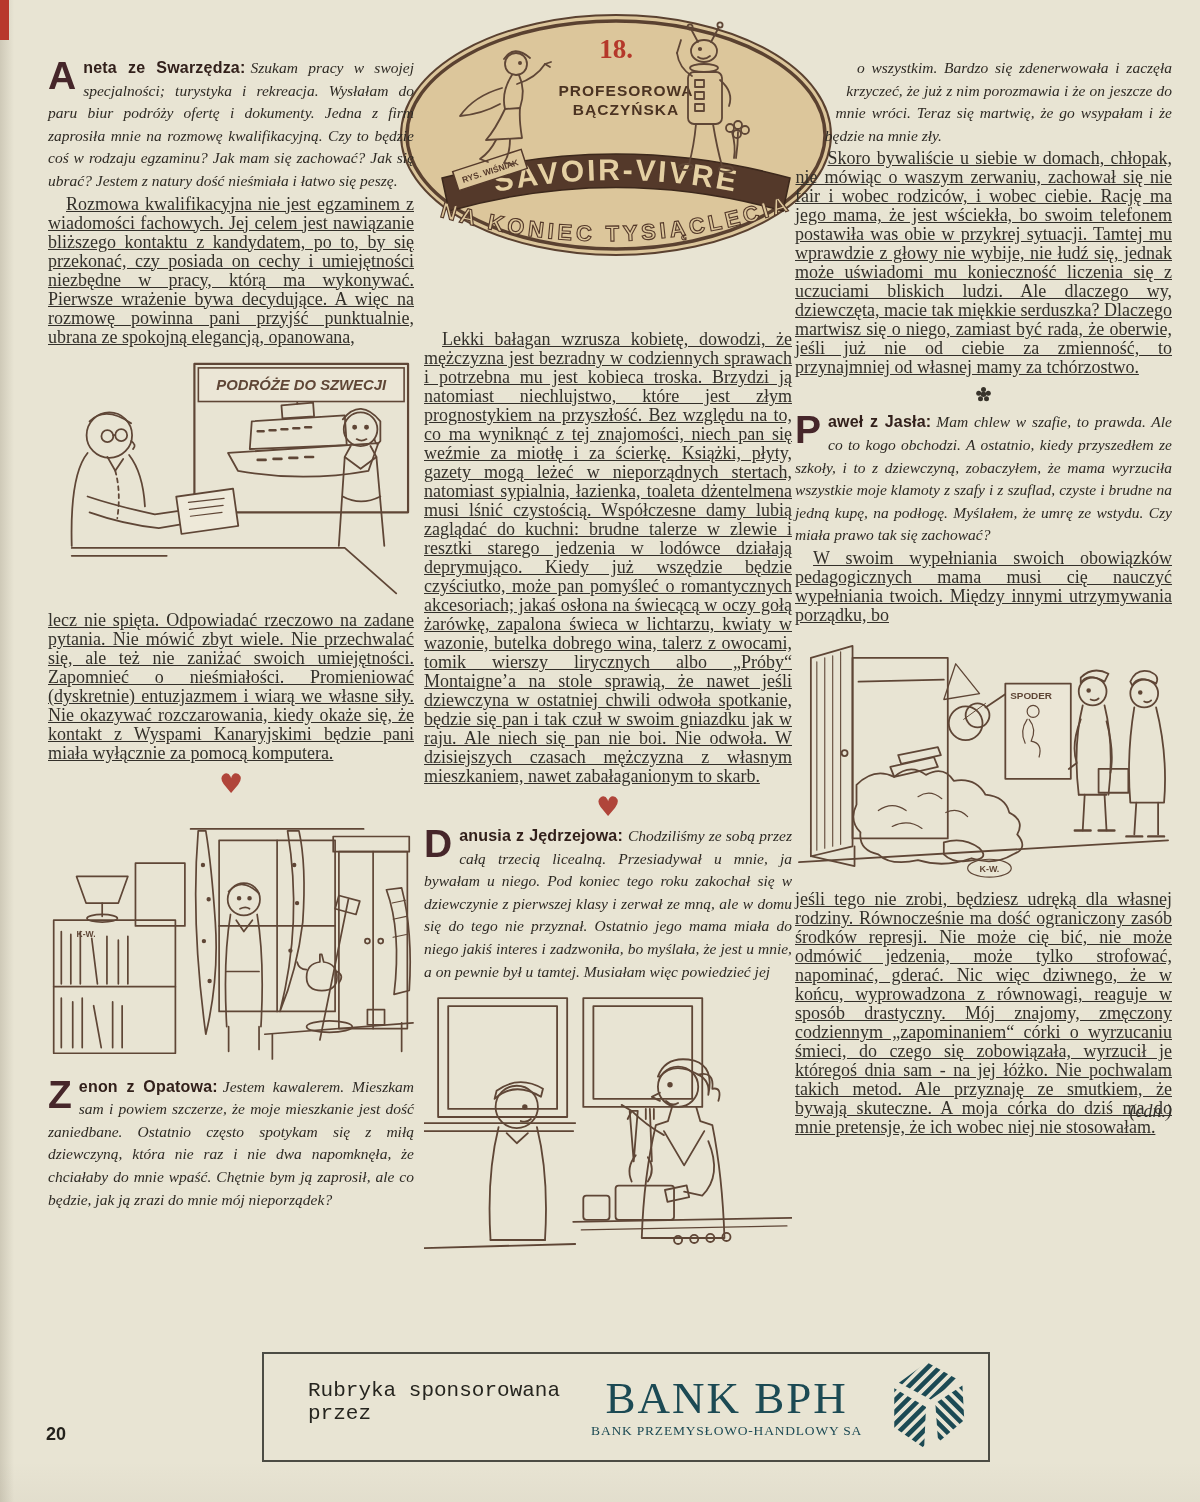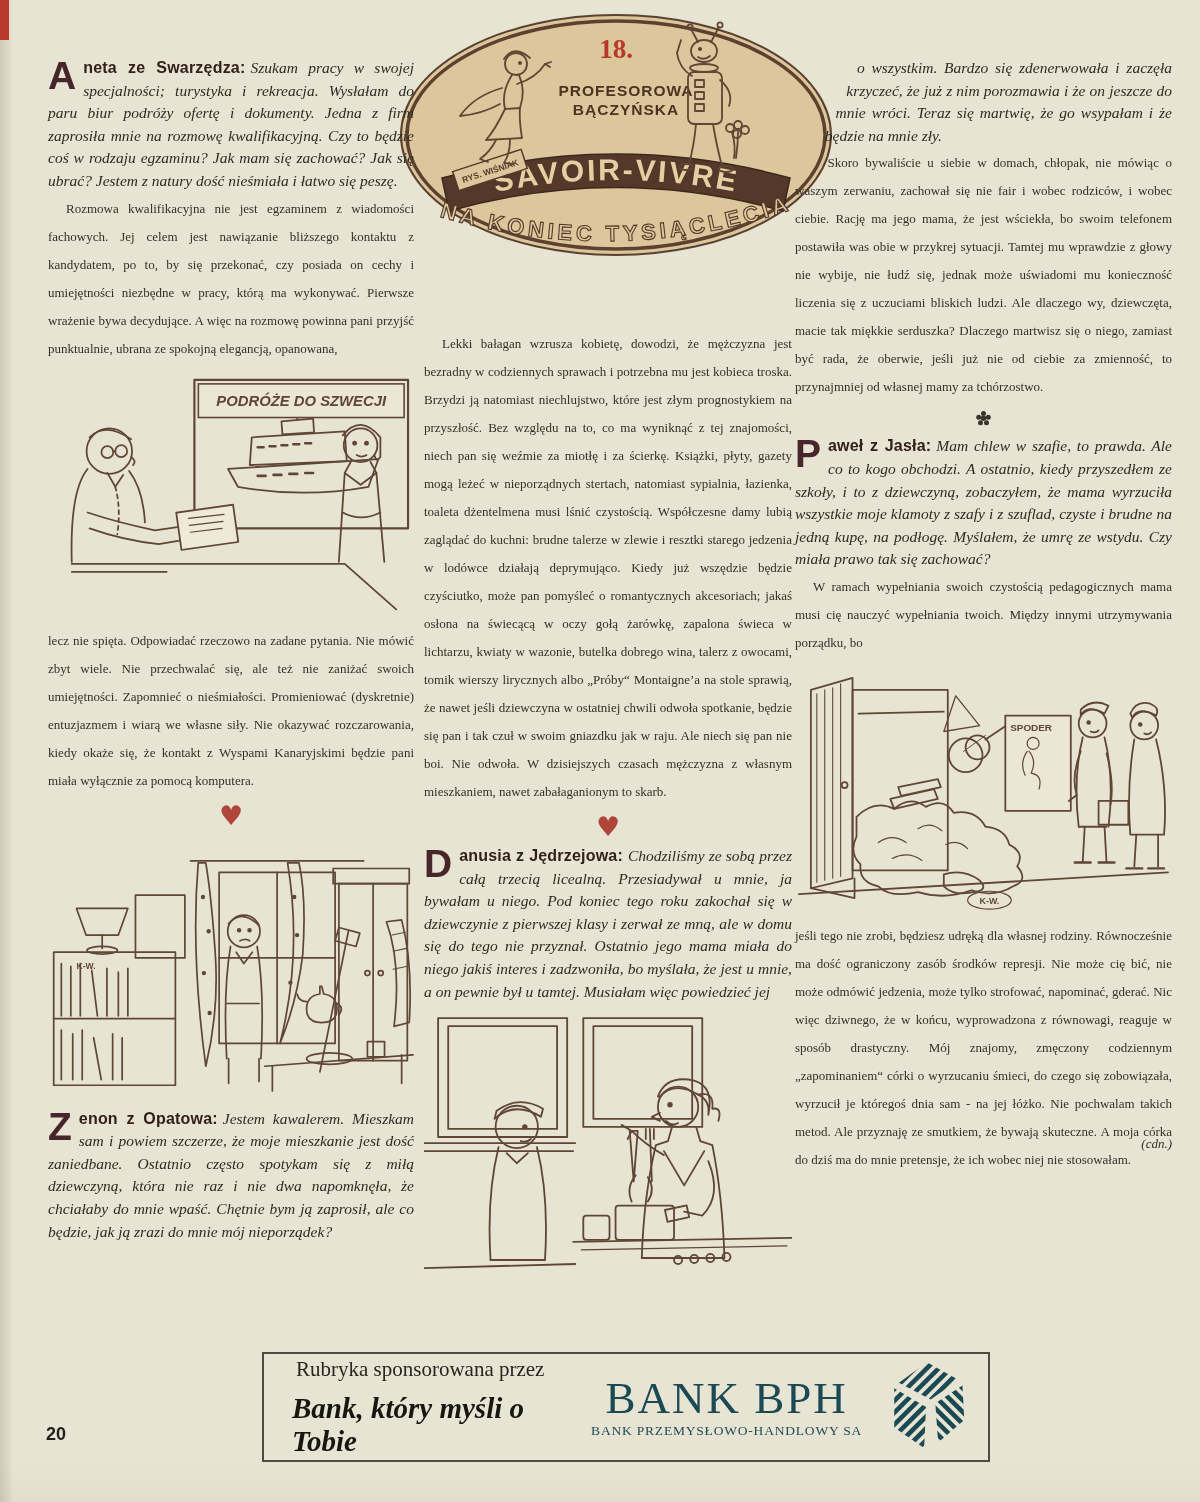--- a/index.html
+++ b/index.html
@@ -10,21 +10,21 @@
         font-family:"Liberation Serif", serif; color:#33302a;}
   .scan-red{position:absolute;left:0;top:0;width:9px;height:40px;background:#b8392c;}
 
   
   .col{position:absolute;}
   #col-left{left:48px;top:55px;width:366px;}
   #col-mid{left:424px;top:330px;width:368px;}
   #col-right{left:795px;top:55px;width:377px;}
 
   p{margin:0 0 2px 0;}
-  .body{font-size:13px;line-height:28px;text-align:justify;hyphens:auto;}
+  .body{font-size:18px;line-height:19px;text-align:justify;hyphens:auto;text-decoration:underline;}
   .ind{text-indent:18px;}
   .letter{font-size:15.5px;line-height:22.6px;text-align:justify;font-style:italic;hyphens:auto;
           color:#2e2a24;margin-top:2px;}
   .letter .q{font-style:italic;}
   .dropcap{float:left;font-family:"Liberation Sans",sans-serif;font-style:normal;font-weight:800;
            font-size:39px;line-height:31px;color:#46262a;padding:3px 7px 0 0;}
   .author{font-family:"Liberation Sans",sans-serif;font-style:normal;font-weight:800;
           font-size:16px;color:#32201b;letter-spacing:.2px;margin-right:5px;margin-top:8px;}
   .heart{font-family:"DejaVu Sans",sans-serif;color:#b0453a;text-align:center;
          font-size:27px;line-height:27px;margin:7px 0 5px 0;}
@@ -43,21 +43,21 @@
 
   
   .oval-spacer{display:block;float:left;width:56px;height:112px;margin:0 6px 0 0;
                shape-outside:polygon(0 0,100% 0,40% 70%,0 100%);}
 
   
   #footer-box{position:absolute;left:262px;top:1352px;width:728px;height:110px;
               background:#e8e4d3;border:2px solid #4c4c44;z-index:6;
               display:flex;align-items:center;box-sizing:border-box;padding:0 20px 0 28px;}
   .sponsor-left{flex:1;}
-  .sponsor-line{font-size:21px;color:#26251f;margin:0 0 10px 4px;}
+  .sponsor-line{font-size:21px;color:#26251f;margin:0 0 10px 16px;font-family:Liberation Mono, monospace;}
   .sponsor-slogan{font-size:29px;font-weight:700;font-style:italic;color:#171712;margin:0;}
   .bank-block{text-align:center;margin-right:22px;}
   .bank-name{font-family:"Liberation Serif",serif;font-size:45px;letter-spacing:2px;
              color:#1c4a54;line-height:46px;}
   .bank-sub{font-family:"Liberation Serif",serif;font-size:13.5px;letter-spacing:.8px;
             color:#1c4a54;margin-top:2px;}
   #page-number{position:absolute;left:46px;top:1424px;font-family:Liberation Sans, sans-serif;
                font-weight:800;font-size:18px;color:#23211c;}
 </style>
 </head>
@@ -352,21 +352,21 @@
             <circle cx="5.5" cy="12.8" r="2.5"></circle>
             <circle cx="3.7" cy="7.2" r="2.5"></circle>
             <circle cx="8.5" cy="8.3" r="2.7"></circle>
         </g>
       </svg>
     </div>
 
     <p class="letter">
       <span class="dropcap">P</span><span class="author">aweł z Jasła:</span><span class="q">Mam chlew w szafie, to prawda. Ale co to kogo obchodzi. A ostatnio, kiedy przyszedłem ze szkoły, i to z dziewczyną, zobaczyłem, że mama wyrzuciła wszystkie moje klamoty z szafy i z szuflad, czyste i brudne na jedną kupę, na podłogę. Myślałem, że umrę ze wstydu. Czy miała prawo tak się zachować?</span>
     </p>
-    <p class="body ind">W ramach wypełniania swoich czystością pedagogicznych mama musi cię nauczyć wypełniania twoich. Między innymi utrzymywania porządku, bo</p>
+    <p class="body ind">W swoim wypełniania swoich obowiązków pedagogicznych mama musi cię nauczyć wypełniania twoich. Między innymi utrzymywania porządku, bo</p>
 
     <div class="illo">
       <svg viewBox="0 0 380 245">
         <g class="sketch">
           <g>
             <path d="M58,10 L58,212 L16,222 L16,22 Z"></path>
             <path d="M22,26 v190 m8,-194 v192 m8,-194 v192 m8,-196 v194" stroke-width="1.1"></path>
             <rect x="58" y="22" width="96" height="182"></rect>
             <line x1="64" y1="46" x2="150" y2="44"></line>
             <circle cx="50" cy="118" r="3"></circle>
@@ -422,21 +422,20 @@
 
     <p class="body rel">
       <span>jeśli tego nie zrobi, będziesz udręką dla własnej rodziny. Równocześnie ma dość ograniczony zasób środków represji. Nie może cię bić, nie może odmówić jedzenia, może tylko strofować, napominać, gderać. Nic więc dziwnego, że w końcu, wyprowadzona z równowagi, reaguje w sposób drastyczny. Mój znajomy, zmęczony codziennym „zapominaniem“ córki o wyrzucaniu śmieci, do czego się zobowiązała, wyrzucił je któregoś dnia sam - na jej łóżko. Nie pochwalam takich metod. Ale przyznaję ze smutkiem, że bywają skuteczne. A moja córka do dziś ma do mnie pretensje, że ich wobec niej nie stosowałam.</span>
       <span class="cdn">(cdn.)</span>
     </p>
   </div>
 
   <div id="footer-box">
     <div class="sponsor-left">
       <p class="sponsor-line">Rubryka sponsorowana przez</p>
-      <p class="sponsor-slogan">Bank, który myśli o Tobie</p>
     </div>
     <div class="bank-block">
       <div class="bank-name">BANK BPH</div>
       <div class="bank-sub">BANK PRZEMYSŁOWO-HANDLOWY SA</div>
     </div>
     <svg width="84" height="96" viewBox="0 0 90 100">
       <defs>
         <pattern id="bphA" width="9" height="9" patternUnits="userSpaceOnUse" patternTransform="rotate(45)">
           <rect width="5" height="9" fill="#1c4a54"></rect>
         </pattern>

